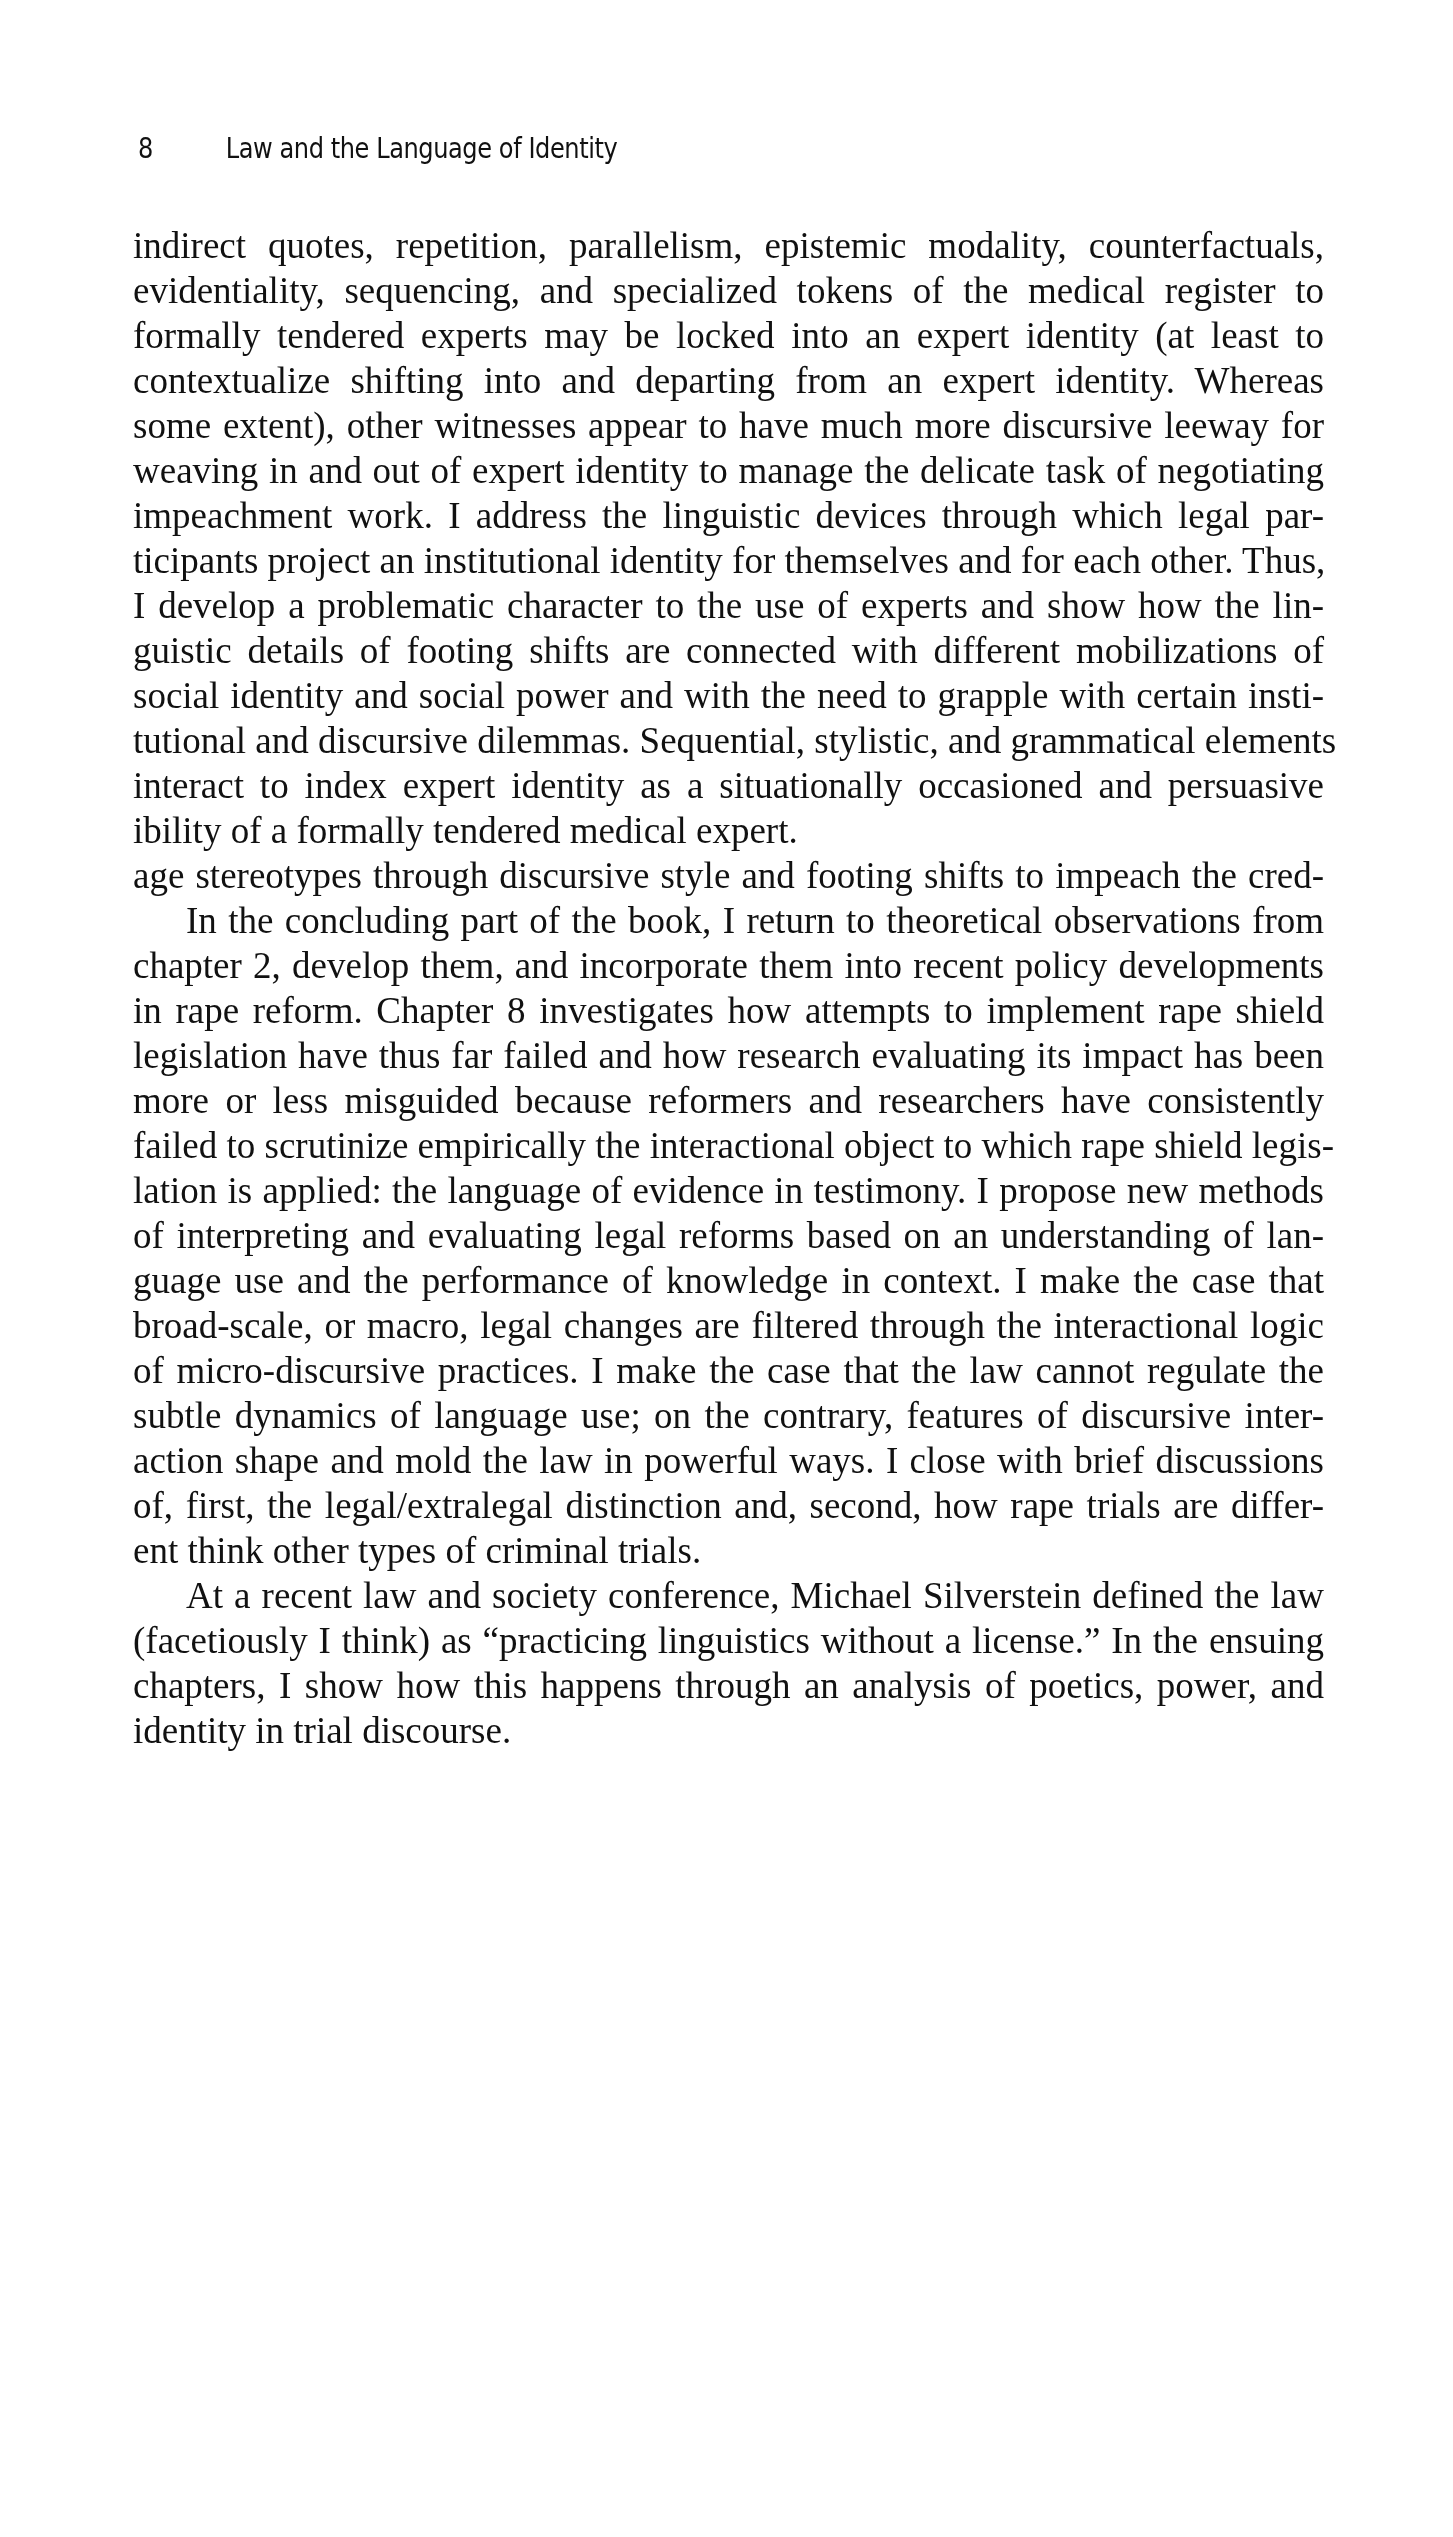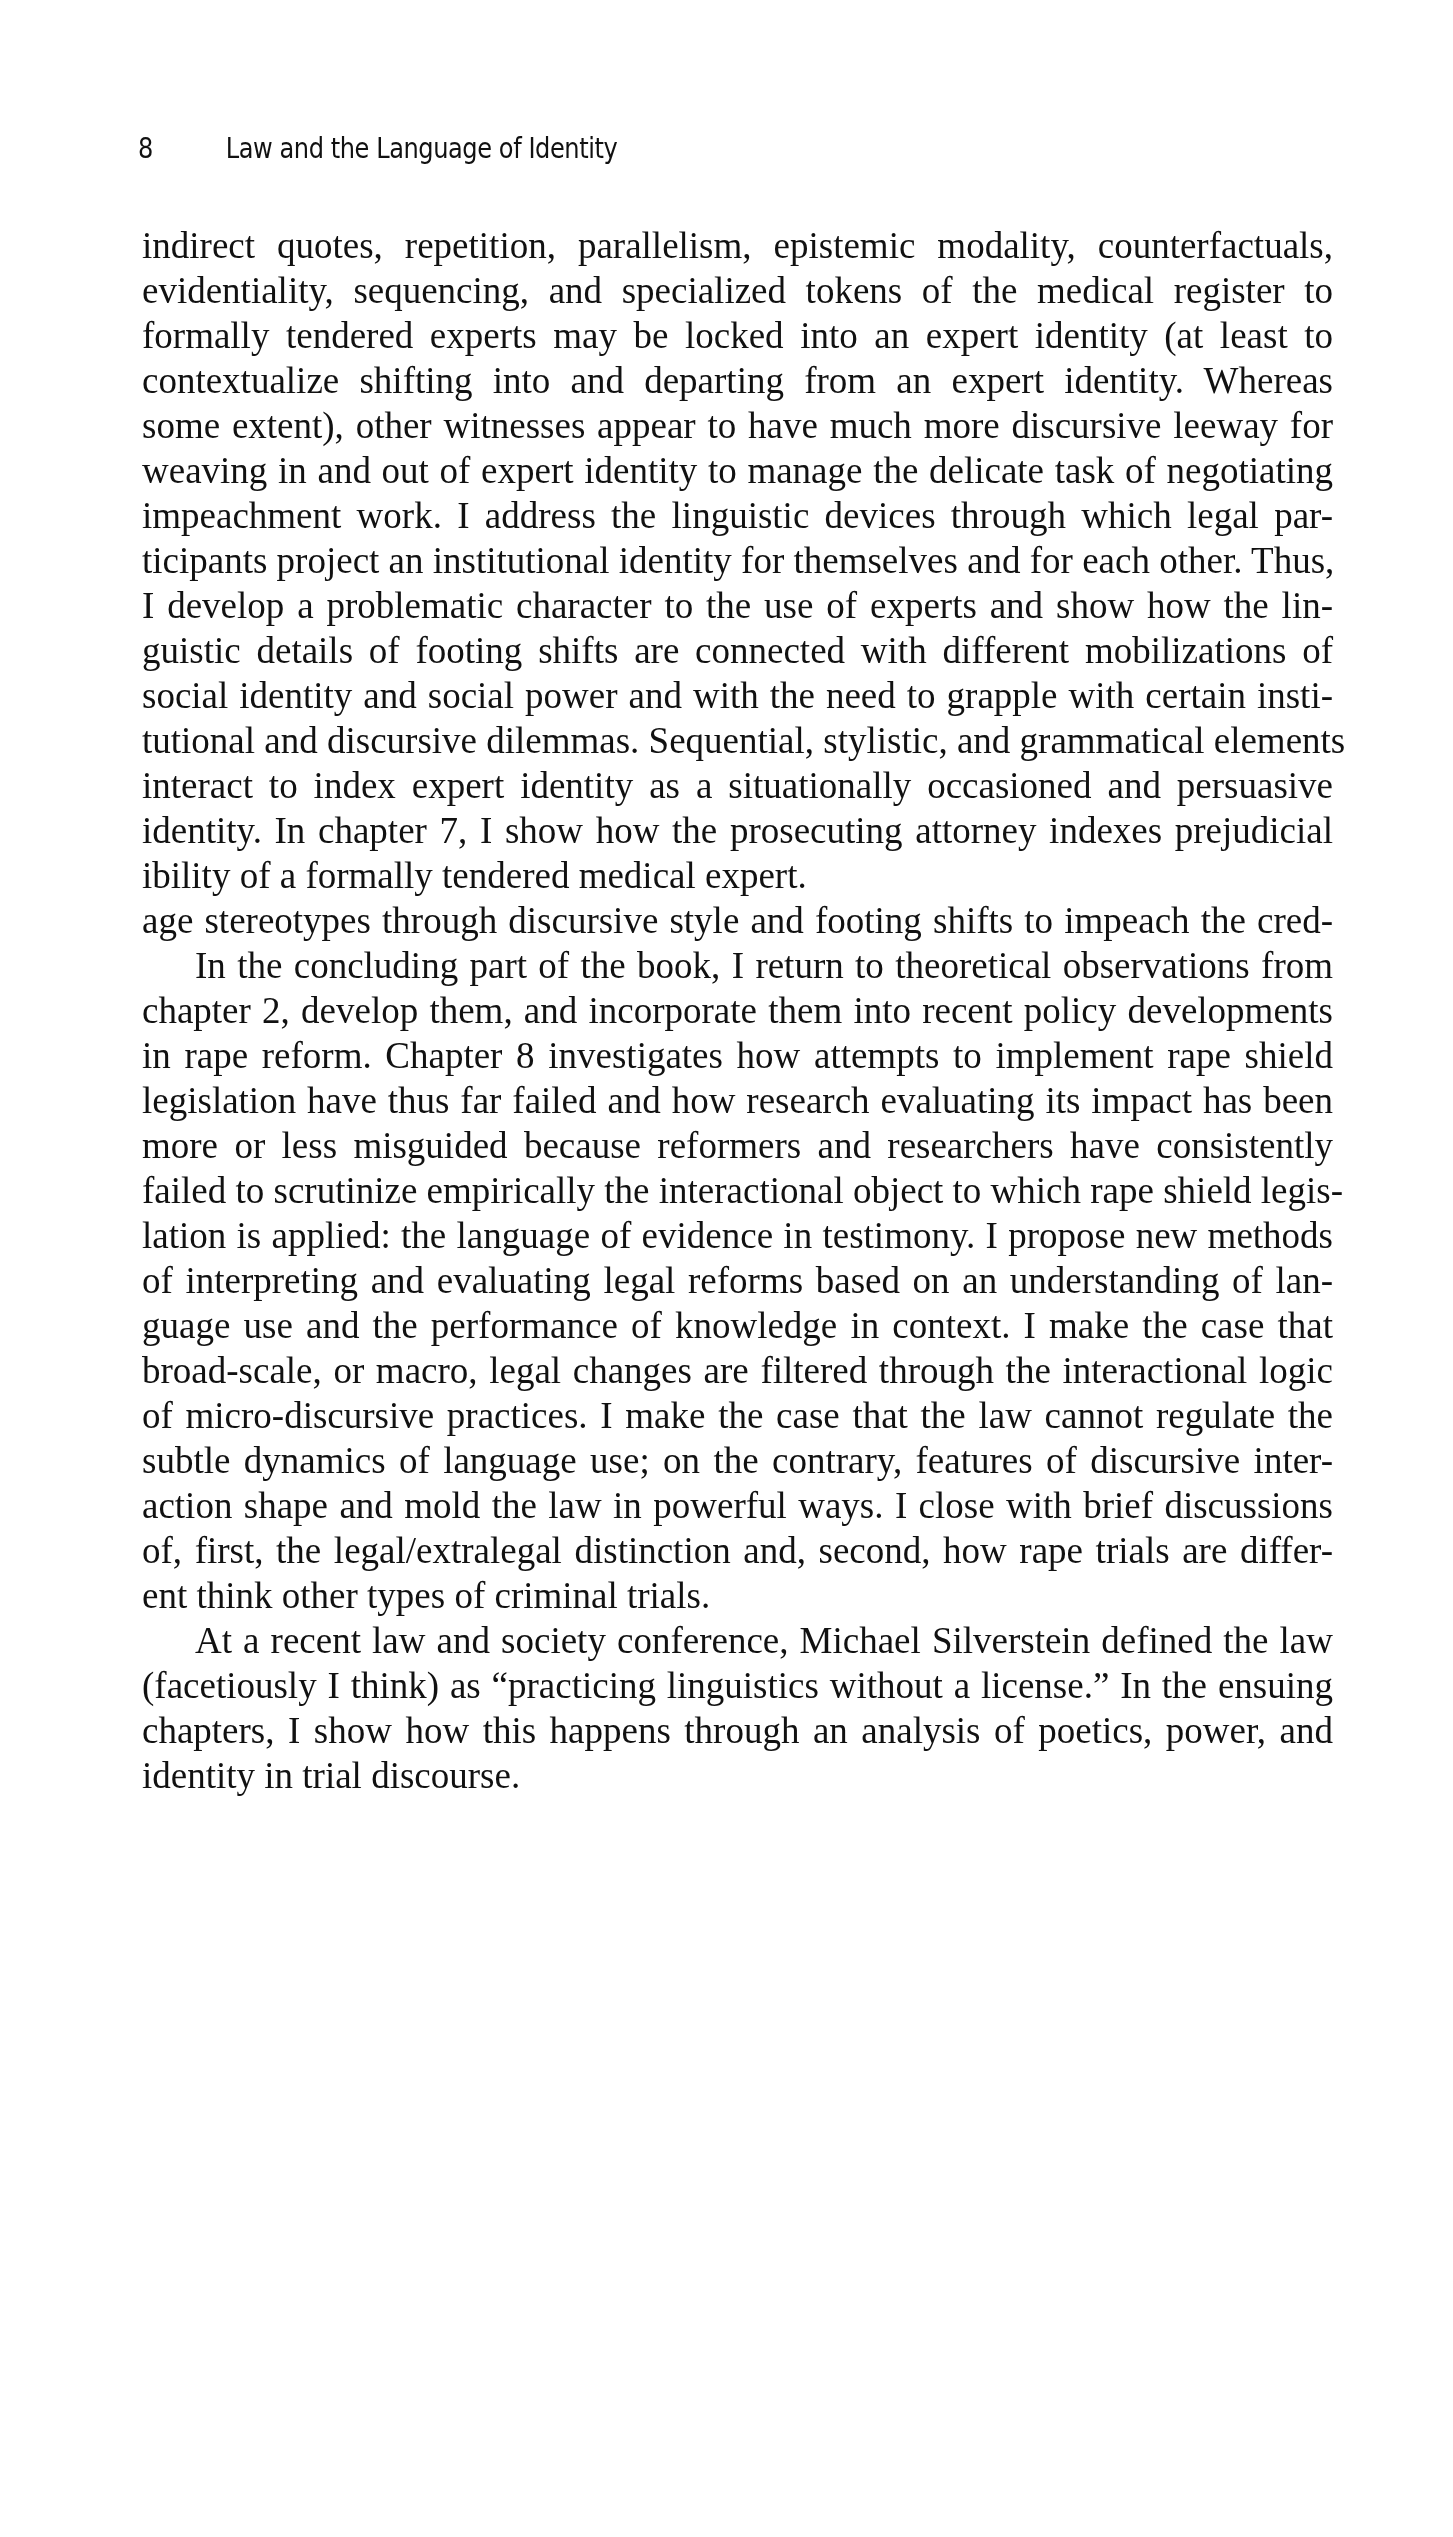--- a/index.html
+++ b/index.html
@@ -25,21 +25,21 @@
     white-space: nowrap;
     transform: scaleX(0.86);
     transform-origin: left center;
   }
   .running-head .page-num {
     display: inline-block;
     width: 102px;
   }
   .body-text {
     position: absolute;
-    left: 142px;
+    left: 133px;
     top: 223px;
     width: 1191px;
     font-family: "Liberation Serif", "DejaVu Serif", serif;
     font-size: 37px;
     line-height: 45px;
   }
   .line {
     display: block;
     white-space: nowrap;
     text-align: justify;
@@ -69,21 +69,20 @@
       <span class="line">contextualize shifting into and departing from an expert identity. Whereas</span>
       <span class="line">some extent), other witnesses appear to have much more discursive leeway for</span>
       <span class="line">weaving in and out of expert identity to manage the delicate task of negotiating</span>
       <span class="line">impeachment work. I address the linguistic devices through which legal par-</span>
       <span class="line">ticipants project an institutional identity for themselves and for each other. Thus,</span>
       <span class="line">I develop a problematic character to the use of experts and show how the lin-</span>
       <span class="line">guistic details of footing shifts are connected with different mobilizations of</span>
       <span class="line">social identity and social power and with the need to grapple with certain insti-</span>
       <span class="line">tutional and discursive dilemmas. Sequential, stylistic, and grammatical elements</span>
       <span class="line">interact to index expert identity as a situationally occasioned and persuasive</span>
-      <span class="line">identity. In chapter 7, I show how the prosecuting attorney indexes prejudicial</span>
       <span class="line last">ibility of a formally tendered medical expert.</span>
       <span class="line">age stereotypes through discursive style and footing shifts to impeach the cred-</span>
     </div>
   <div class="paragraph">
       <span class="line indent">In the concluding part of the book, I return to theoretical observations from</span>
       <span class="line">chapter 2, develop them, and incorporate them into recent policy developments</span>
       <span class="line">in rape reform. Chapter 8 investigates how attempts to implement rape shield</span>
       <span class="line">legislation have thus far failed and how research evaluating its impact has been</span>
       <span class="line">more or less misguided because reformers and researchers have consistently</span>
       <span class="line">failed to scrutinize empirically the interactional object to which rape shield legis-</span>

